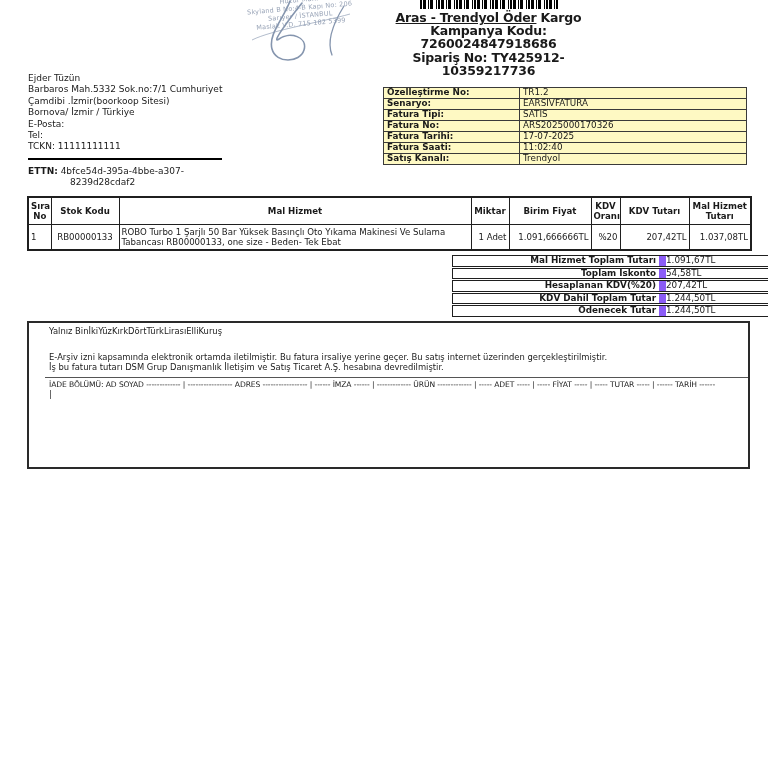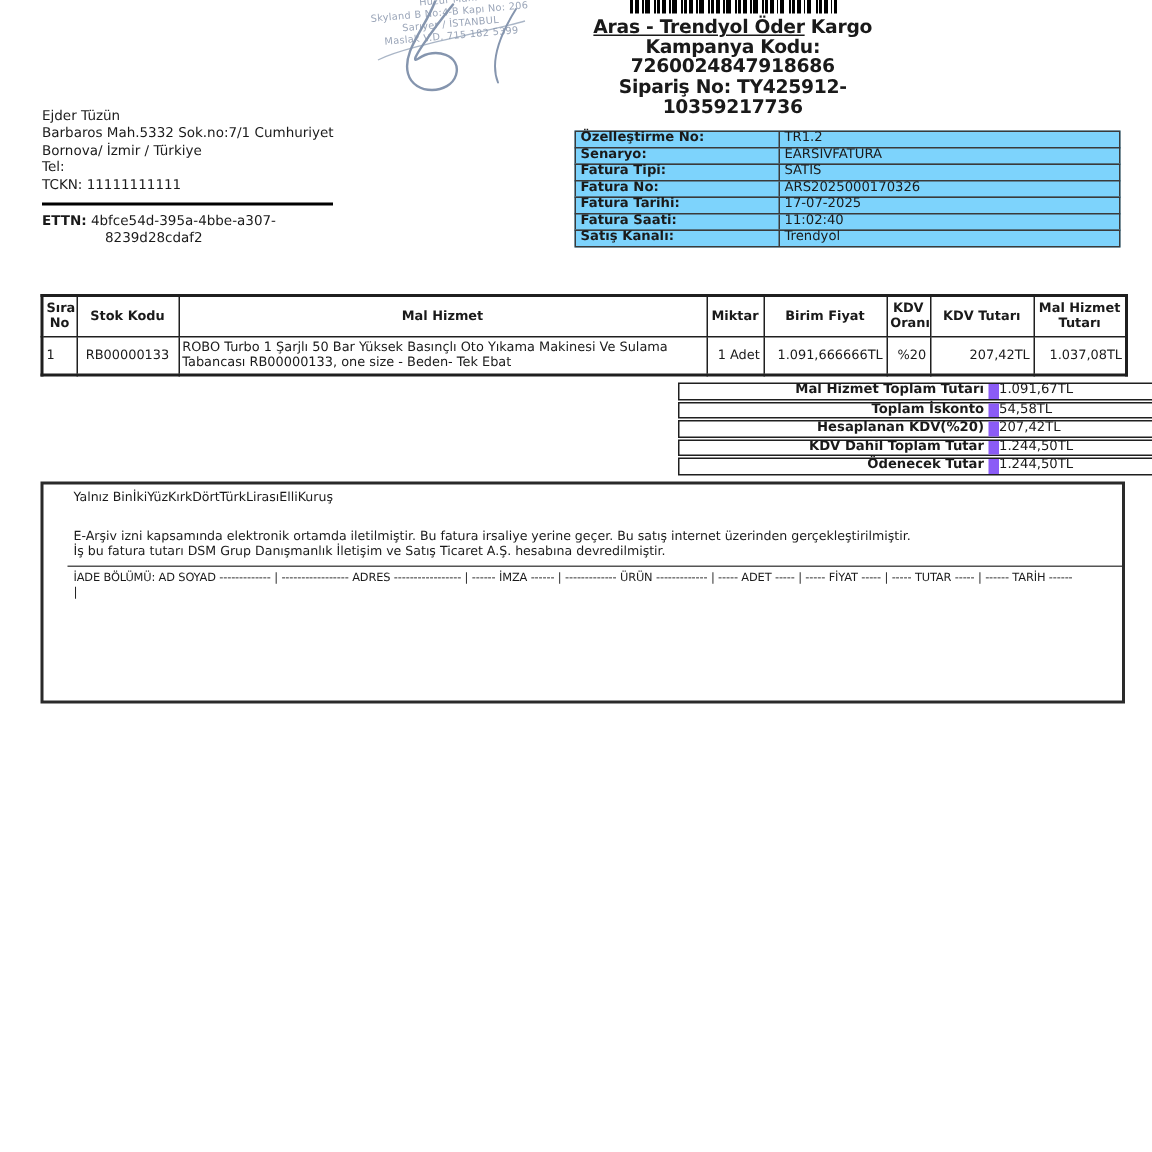--- a/index.html
+++ b/index.html
@@ -30,21 +30,21 @@
   .u { text-decoration:underline; }
 
   
   .buyer { position:absolute; left:28px; top:73px; width:230px; font-size:9px; line-height:11.4px; }
   .buyer .bold { font-weight:bold; }
   .buyer-sep { width:194px; border-top:2px solid #000; margin:5px 0 6px 0; }
   .ettn-line2 { padding-left:42px; }
 
   
   .info-table { position:absolute; left:383px; top:87px; width:364px; font-size:8.8px; }
-  .info-row { display:flex; border:1px solid #3a3a3a; margin-top:-1px; background:#7dd3fc; height:10px; line-height:9.5px; }
+  .info-row { display:flex; border:1px solid #3a3a3a; margin-top:-1px; background:#fef9c3; height:10px; line-height:9.5px; }
   .info-row:first-child { margin-top:0; }
   .info-label { width:135px; font-weight:bold; padding:0 3px; box-sizing:border-box; }
   .info-value { flex:1; border-left:1px solid #3a3a3a; padding:0 3px; }
 
   
   .items { position:absolute; left:27px; top:196px; width:723px; border-collapse:collapse; font-size:8.6px; table-layout:fixed;border-radius:26px; }
   .items th, .items td { border:1px solid #1f1f1f; padding:1px 2px; overflow:hidden; }
   .items { border:2px solid #1f1f1f; }
   .items th { font-weight:bold; text-align:center; line-height:10.5px; height:24px; }
   .items td { height:22px; line-height:10.5px; }
@@ -87,21 +87,23 @@
     <div class="ship-line"><span class="u">Aras - Trendyol Öder</span><span> Kargo</span></div>
     <div class="ship-line">Kampanya Kodu:</div>
     <div class="ship-line">7260024847918686</div>
     <div class="ship-line">Sipariş No: TY425912-</div>
     <div class="ship-line">10359217736</div>
   </div>
 
   <div class="buyer">
     <div>Ejder Tüzün</div>
     <div>Barbaros Mah.5332 Sok.no:7/1 Cumhuriyet</div>
+    <div>Çamdibi .İzmir(boorkoop Sitesi)</div>
     <div>Bornova/ İzmir / Türkiye</div>
+    <div>E-Posta:</div>
     <div>Tel:</div>
     <div>TCKN: 11111111111</div>
     <div class="buyer-sep"></div>
     <div><span class="bold">ETTN:</span> <span>4bfce54d-395a-4bbe-a307-</span></div>
     <div class="ettn-line2">8239d28cdaf2</div>
   </div>
 
   <div class="info-table">
     <div class="info-row">
       <div class="info-label">Özelleştirme No:</div>

